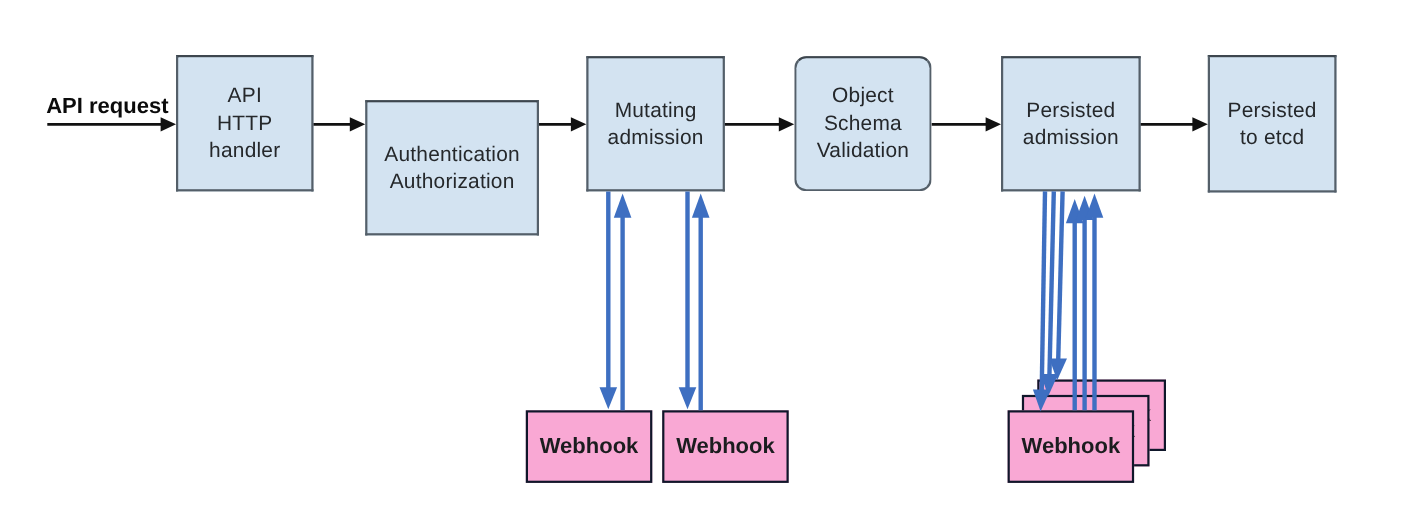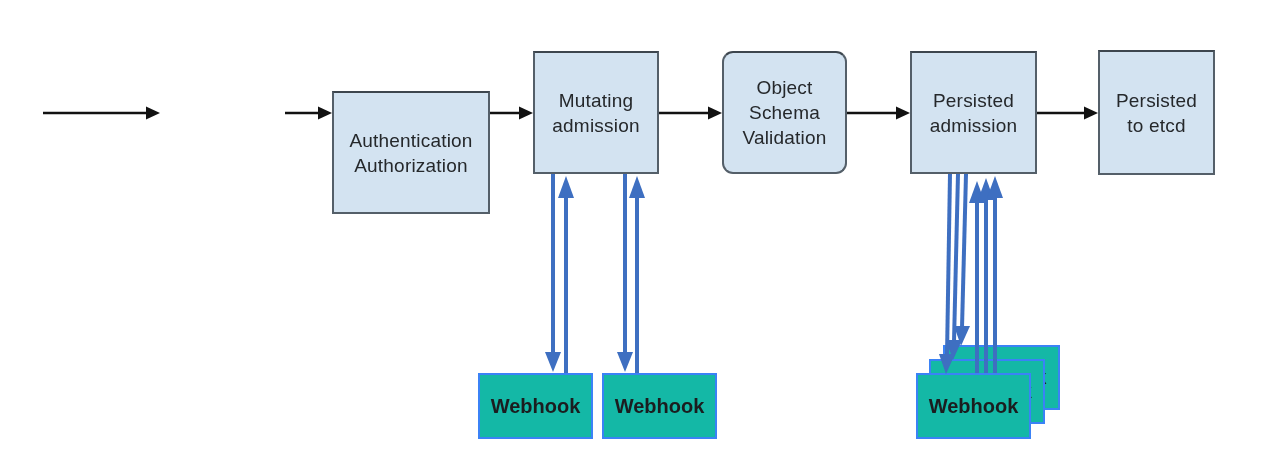--- a/index.html
+++ b/index.html
@@ -29,22 +29,22 @@
   .pipeline-box .box-label {
     white-space: pre-line;
     font-size: 19px;
     line-height: 25px;
     color: #25282b;
     letter-spacing: 0.2px;
   }
   .webhook-box {
     position: absolute;
     box-sizing: border-box;
-    background: #14b8a6;
-    border: 2px solid #3b82f6;
+    background: #f9a8d4;
+    border: 2px solid #0f172a;
     display: flex;
     align-items: center;
     justify-content: center;
     text-align: center;
   }
   .webhook-box .webhook-label {
     font-size: 20px;
     font-weight: 600;
     color: #1b1d1f;
     white-space: nowrap;
@@ -69,21 +69,27 @@
   }
   .z1 { z-index: 1; }
   .z2 { z-index: 2; }
   .z3 { z-index: 3; }
 </style>
 </head>
 <body>
 
 <div class="canvas">
 
-
+  <div class="api-request-label">API request</div>
+
+  <div class="pipeline-box" style="left:160px; top:50px; width:125px; height:124px;">
+    <div class="box-label">API
+HTTP
+handler</div>
+  </div>
 
   <div class="pipeline-box" style="left:332px; top:51px; width:158px; height:123px;margin-top:40px;">
     <div class="box-label">Authentication
 Authorization</div>
   </div>
 
   <div class="pipeline-box" style="left:533px; top:51px; width:126px; height:123px;">
     <div class="box-label">Mutating
 admission</div>
   </div>

